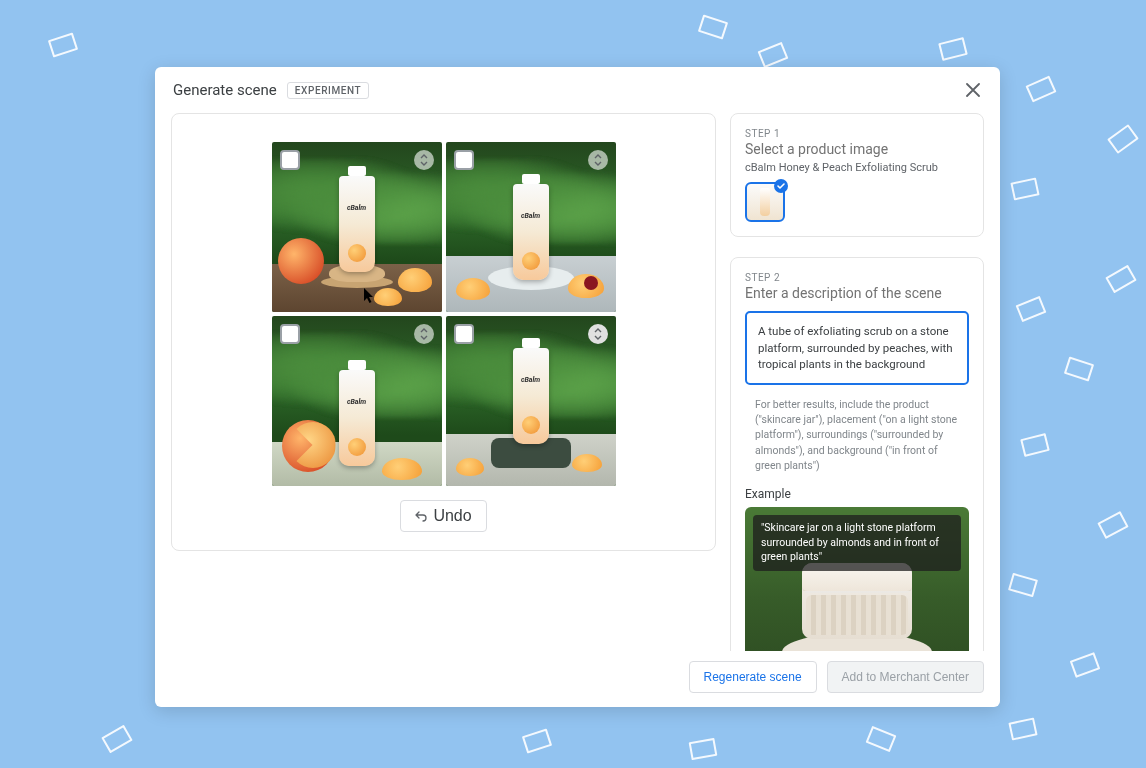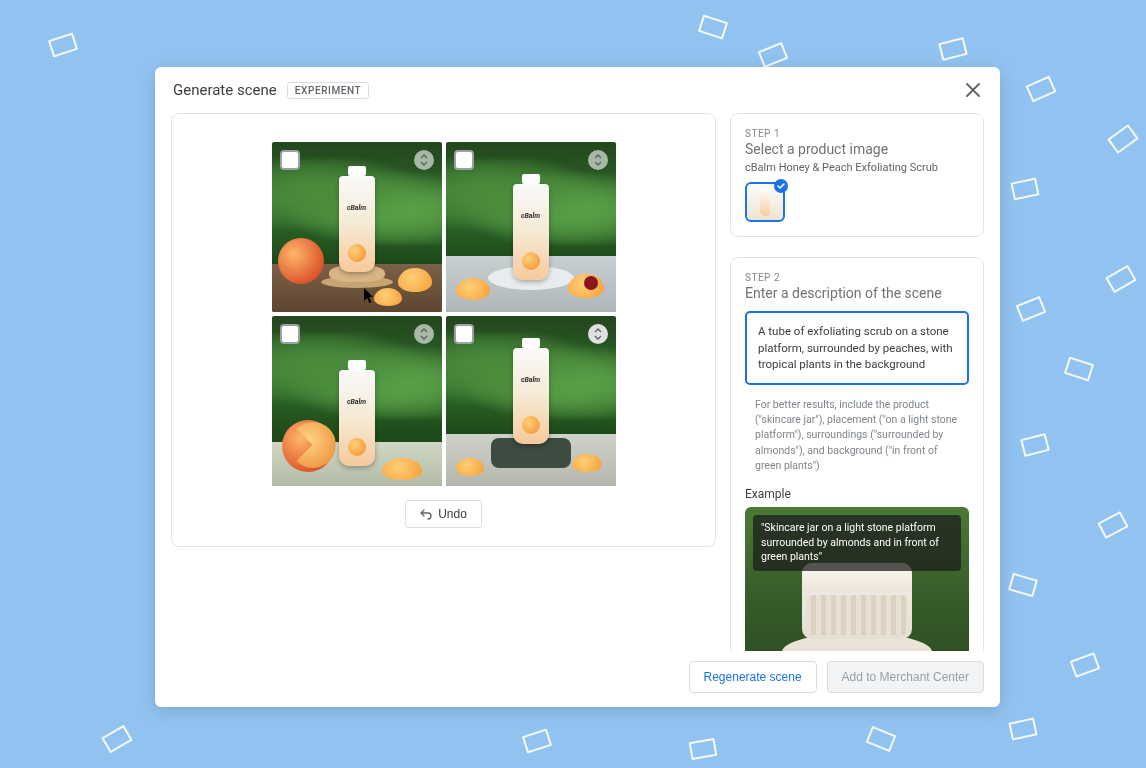--- a/index.html
+++ b/index.html
@@ -173,21 +173,21 @@
     position:absolute;
     background: radial-gradient(circle at 40% 40%, #ffcf77, #f59d34);
     border-radius: 50% 50% 48% 48% / 60% 60% 40% 40%;
   }
   .undo-btn {
     margin-top: 14px;
     border: 1px solid #dadce0;
     background:#fff;
     border-radius: 4px;
     padding: 6px 14px;
-    font-size: 12px;
+    font-size: 16px;
     color:#3c4043;
     display:flex;
     align-items:center;
     gap:6px;
     cursor:pointer;
   }
   .disclaimer {
     text-align:center;
     font-size: 11px;
     color:#80868b;

